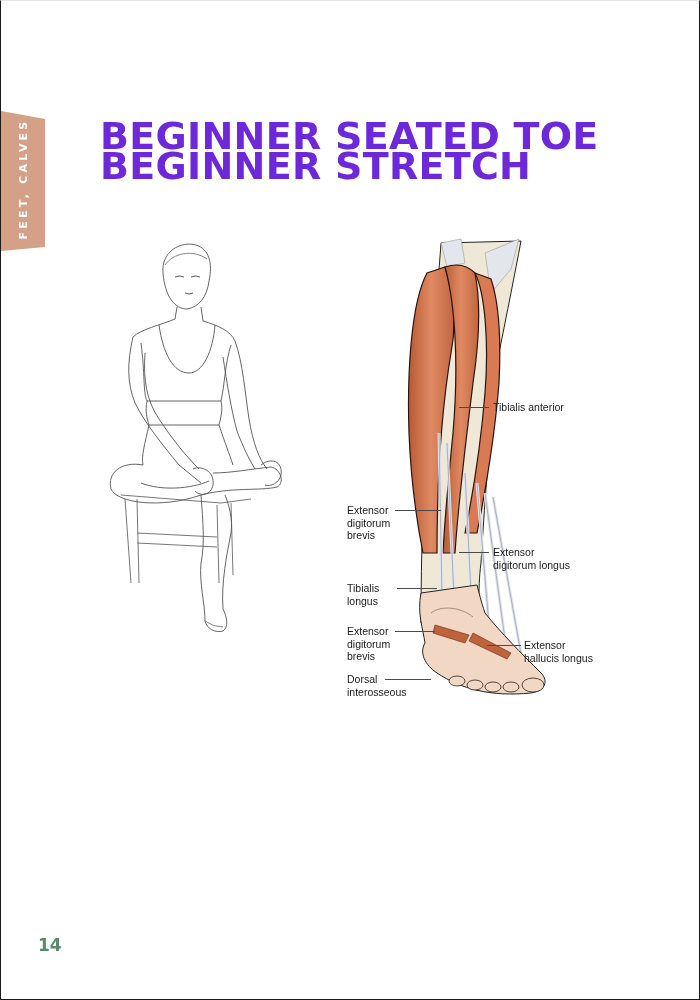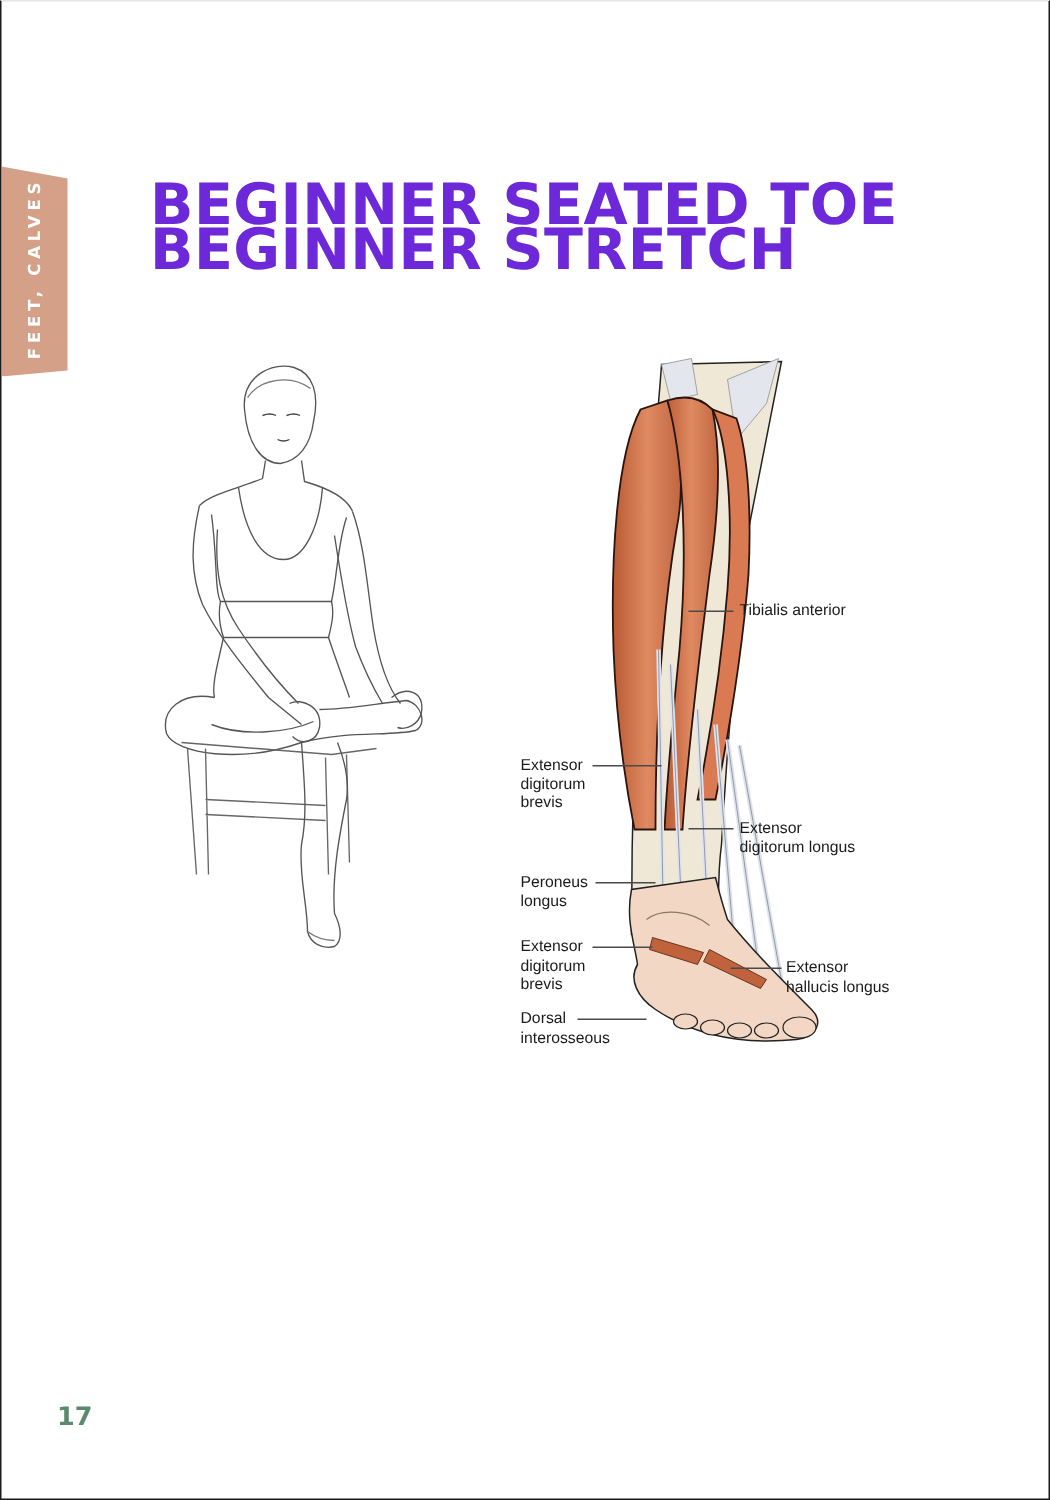--- a/index.html
+++ b/index.html
@@ -135,21 +135,21 @@
   </div>
 
   <div class="leader" style="left:458px; top:551px; width:30px;"></div>
   <div class="label" style="left:492px; top:545px;">
     <div>Extensor</div>
     <div>digitorum longus</div>
   </div>
 
   <div class="leader" style="left:396px; top:587px; width:40px;"></div>
   <div class="label" style="left:346px; top:581px;">
-    <div>Peroneus</div>
+    <div>Tibialis</div>
     <div>longus</div>
   </div>
 
   <div class="leader" style="left:394px; top:630px; width:40px;"></div>
   <div class="label" style="left:346px; top:624px;">
     <div>Extensor</div>
     <div>digitorum</div>
     <div>brevis</div>
   </div>
 
@@ -158,14 +158,14 @@
     <div>Extensor</div>
     <div>hallucis longus</div>
   </div>
 
   <div class="leader" style="left:384px; top:678px; width:46px;"></div>
   <div class="label" style="left:346px; top:672px;">
     <div>Dorsal</div>
     <div>interosseous</div>
   </div>
 
-  <div class="page-number">17</div>
+  <div class="page-number">14</div>
 </div>
 
 </body></html>

